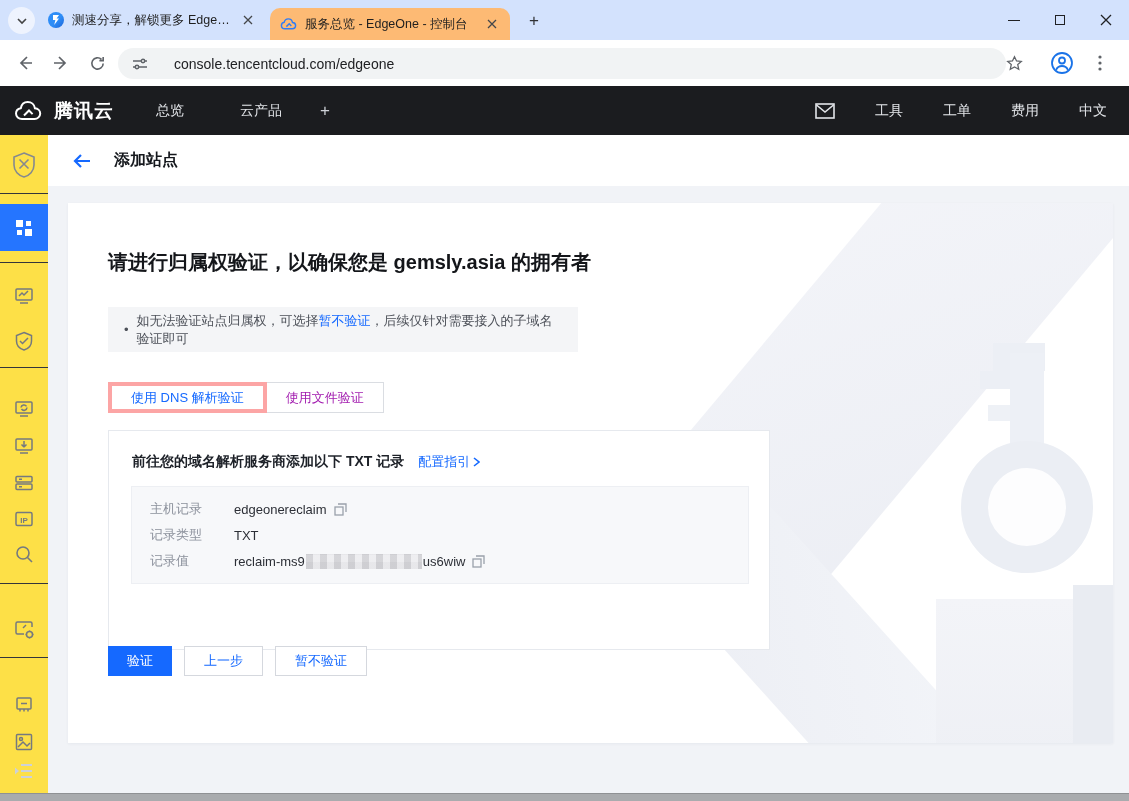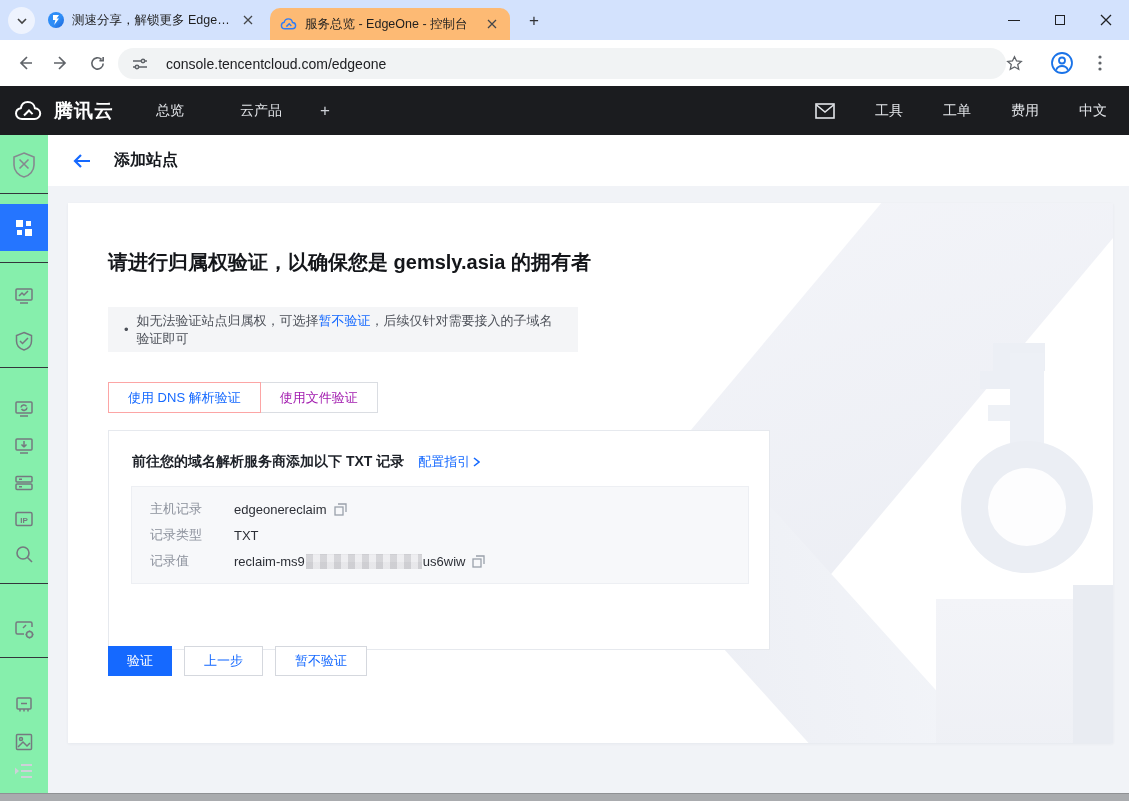--- a/index.html
+++ b/index.html
@@ -27,41 +27,41 @@
   .win-controls { position:absolute; right:0; top:0; height:40px; display:flex; }
   .win-btn { width:46px; height:40px; display:flex; align-items:center; justify-content:center; color:#202124; }
   .glyph-min { width:12px; height:0; border-top:1.4px solid #202124; }
   .glyph-max { width:10px; height:10px; border:1.4px solid #202124; }
 
   
   .toolbar { position:absolute; left:0; top:40px; width:1129px; height:46px; background:#fff; }
   .nav-ico { position:absolute; top:8px; width:30px; height:30px; border-radius:50%;
     display:flex; align-items:center; justify-content:center; color:#5f6368; }
   .omnibox { position:absolute; left:118px; top:8px; width:888px; height:31px; border-radius:16px;
-    background:#f1f3f4; display:flex; align-items:center; padding:0 14px; gap:18px; }
+    background:#f1f3f4; display:flex; align-items:center; padding:0 14px; gap:26px; }
   .omni-url { font-size:14px; color:#202124; }
   .tool-right { position:absolute; top:8px; width:30px; height:30px; display:flex; align-items:center; justify-content:center; color:#5f6368; }
 
   
   .tc-header { position:absolute; left:0; top:86px; width:1129px; height:49px; background:#1b1c1f;
     display:flex; align-items:center; color:#e8eaee; }
   .tc-left { display:flex; align-items:center; margin-left:14px; gap:10px; }
   .tc-brand { font-size:19px; font-weight:bold; letter-spacing:1px; color:#fff; }
   .tc-nav { display:flex; align-items:center; gap:56px; margin-left:42px; font-size:14px; color:#e3e5e9; }
   .tc-plus { margin-left:38px; font-size:17px; color:#cfd2d8; }
   .tc-right { position:absolute; right:22px; display:flex; align-items:center; gap:40px; font-size:14px; color:#e3e5e9; }
 
   
   .page-header { position:absolute; left:48px; top:135px; width:1081px; height:51px; background:#fff;
     display:flex; align-items:center; }
   .back-arrow { margin-left:24px; color:#1569ff; display:flex; }
   .page-title { margin-left:22px; font-size:16px; font-weight:bold; color:#15181d; }
 
   
-  .sidebar { position:absolute; left:0; top:135px; width:48px; height:658px; background:#86efac; }
+  .sidebar { position:absolute; left:0; top:135px; width:48px; height:658px; background:#fde047; }
   .sb-ico { position:absolute; left:0; width:48px; height:36px; display:flex; align-items:center;
     justify-content:center; color:#75797f; }
   .sb-active { position:absolute; left:0; top:69px; width:48px; height:47px; background:#2575ff;
     display:flex; align-items:center; justify-content:center; color:#fff; }
   .sb-div { position:absolute; left:0; width:48px; border-top:1px solid #33353b; }
 
   
   .content { position:absolute; left:48px; top:186px; width:1081px; height:607px; background:#f1f3f7; }
   .card { position:absolute; left:20px; top:17px; width:1045px; height:540px; background:#fff;
     box-shadow:0 1px 3px rgba(20,40,80,.05); overflow:hidden; }
@@ -85,21 +85,21 @@
   .card-inner { position:relative; z-index:1; }
   .heading { position:absolute; left:40px; top:46px; font-size:20px; font-weight:bold; color:#14161a; }
   .notice { position:absolute; left:40px; top:104px; width:470px; height:45px; background:#f4f5f7;
     display:flex; align-items:center; padding:0 16px; font-size:13px; color:#4c5058; }
   .notice .bullet { margin-right:8px; color:#4c5058; }
   .link { color:#1569ff; cursor:pointer; text-decoration:none; }
 
   .vtabs { position:absolute; left:40px; top:179px; display:flex; }
   .vtab { height:31px; display:flex; align-items:center; padding:0 19px; font-size:13px;
     background:#fff; border:1px solid #dadde2; color:#a21caf; }
-  .vtab.on { border:1px solid #fca5a5; color:#1569ff; position:relative; z-index:2; }
+  .vtab.on { border:4px solid #fca5a5; color:#1569ff; position:relative; z-index:2; }
   .vtab.off { border-left:none; }
 
   .panel { position:absolute; left:40px; top:227px; width:662px; height:220px;
     border:1px solid #e6e9ee; background:#fff; }
   .panel-title-row { position:absolute; left:23px; top:22px; display:flex; align-items:center; gap:14px; }
   .panel-title { font-size:14px; font-weight:bold; color:#1d2128; }
   .guide { display:flex; align-items:center; gap:3px; font-size:13px; color:#1569ff; }
   .records { position:absolute; left:22px; top:55px; width:618px; height:98px; background:#f7f8fa;
     border:1px solid #edeff3; padding:12px 18px; display:flex; flex-direction:column; justify-content:space-between; }
   .rec-row { display:flex; align-items:center; font-size:13px; height:20px; }

